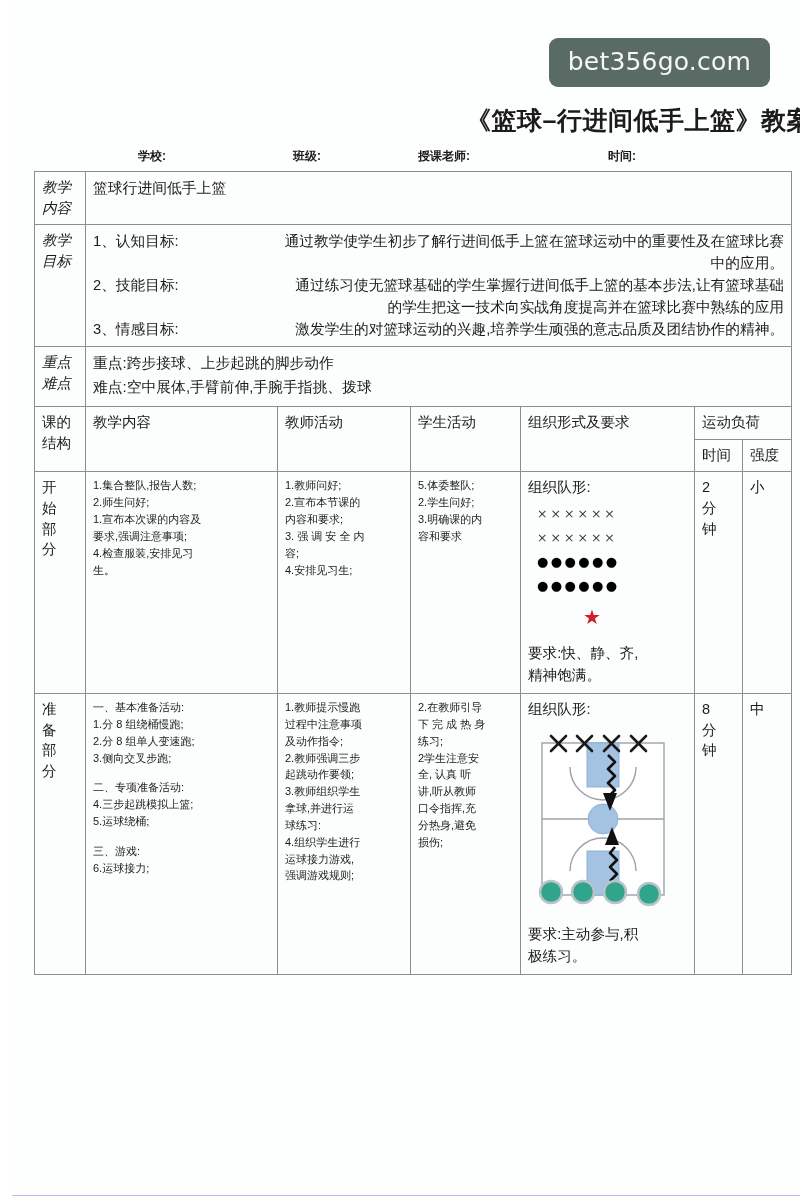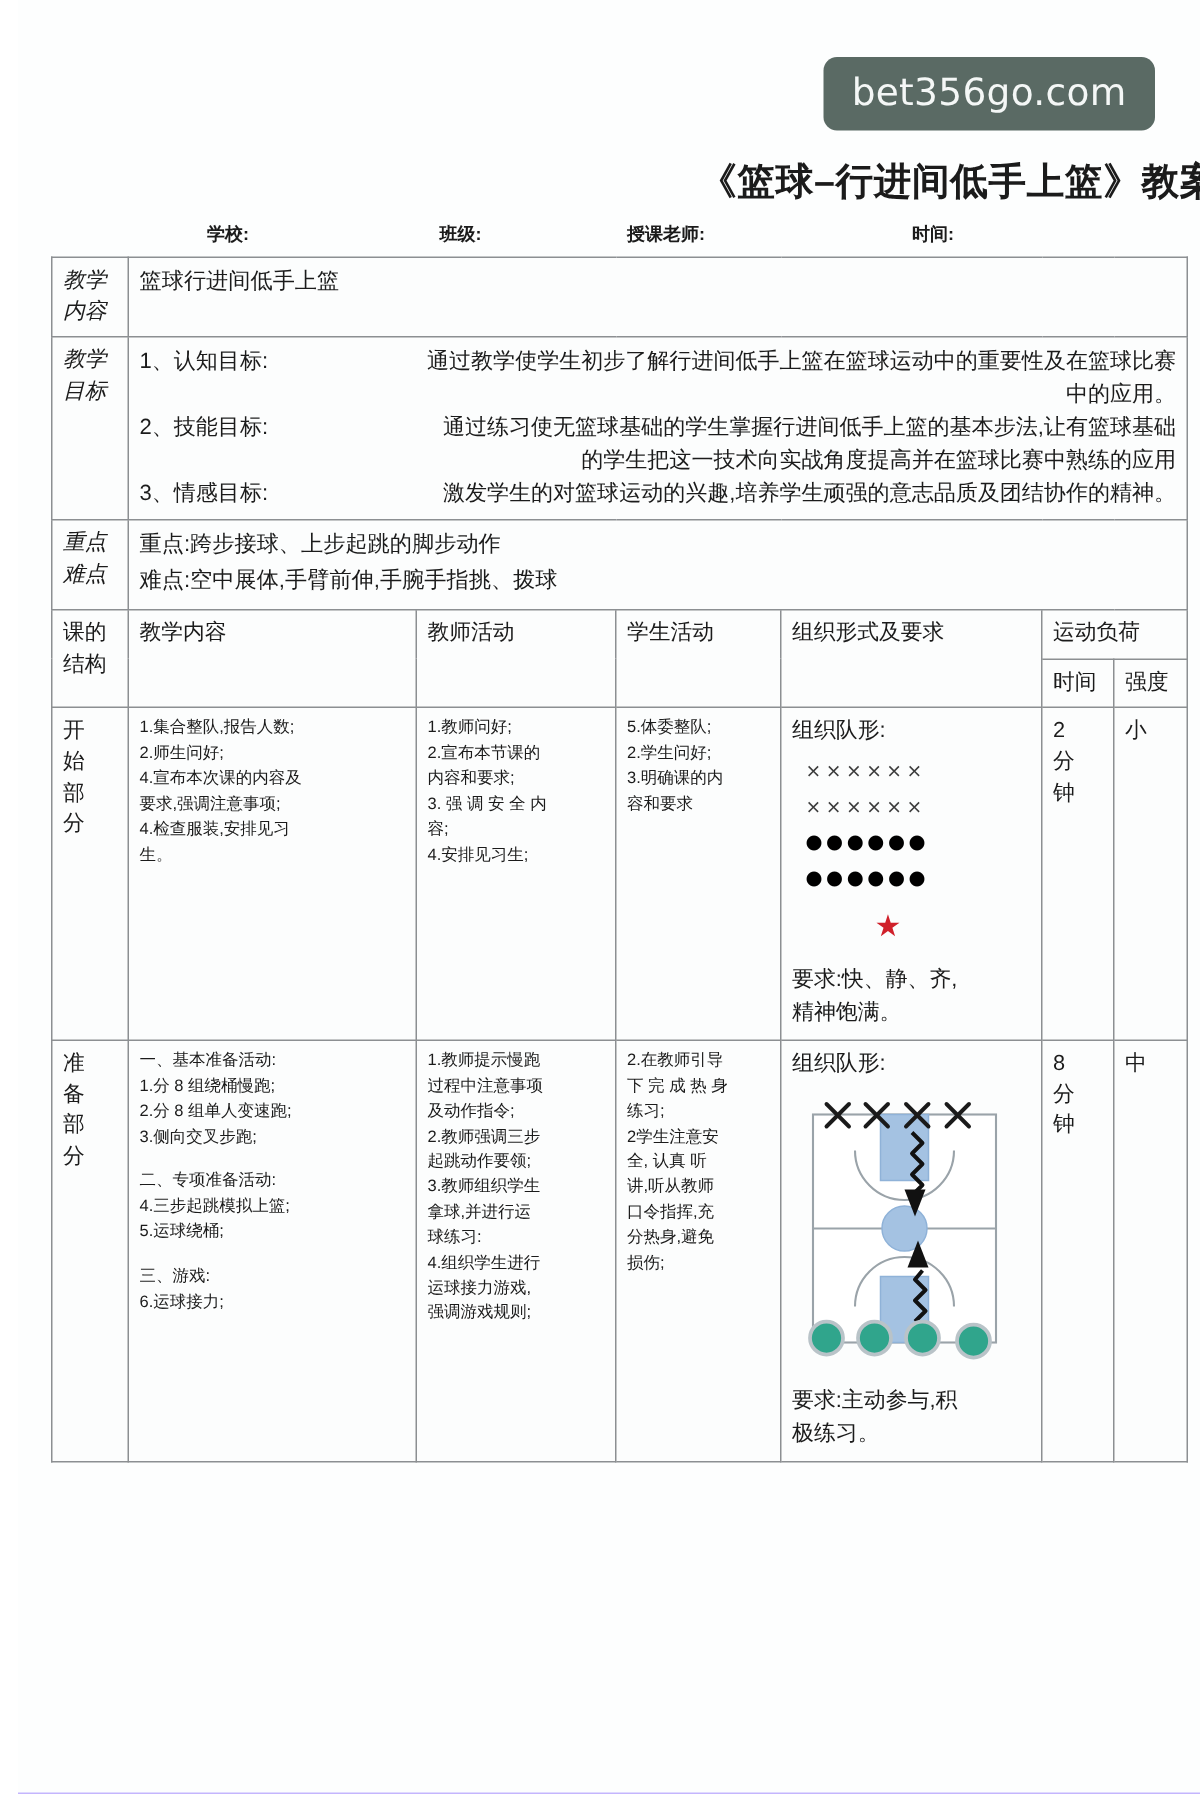--- a/index.html
+++ b/index.html
@@ -289,21 +289,21 @@
       <td class="vlabel">
         <span>开</span>
         <span>始</span>
         <span>部</span>
         <span>分</span>
       </td>
       <td>
         <div class="cellwrap">
           <span class="ln">1.集合整队,报告人数;</span>
           <span class="ln">2.师生问好;</span>
-          <span class="ln">4.宣布本次课的内容及</span>
+          <span class="ln">1.宣布本次课的内容及</span>
           <span class="ln">要求,强调注意事项;</span>
           <span class="ln">4.检查服装,安排见习</span>
           <span class="ln">生。</span>
         </div>
       </td>
       <td>
         <div class="cellwrap">
           <span class="ln">1.教师问好;</span>
           <span class="ln">2.宣布本节课的</span>
           <span class="ln">内容和要求;</span>

